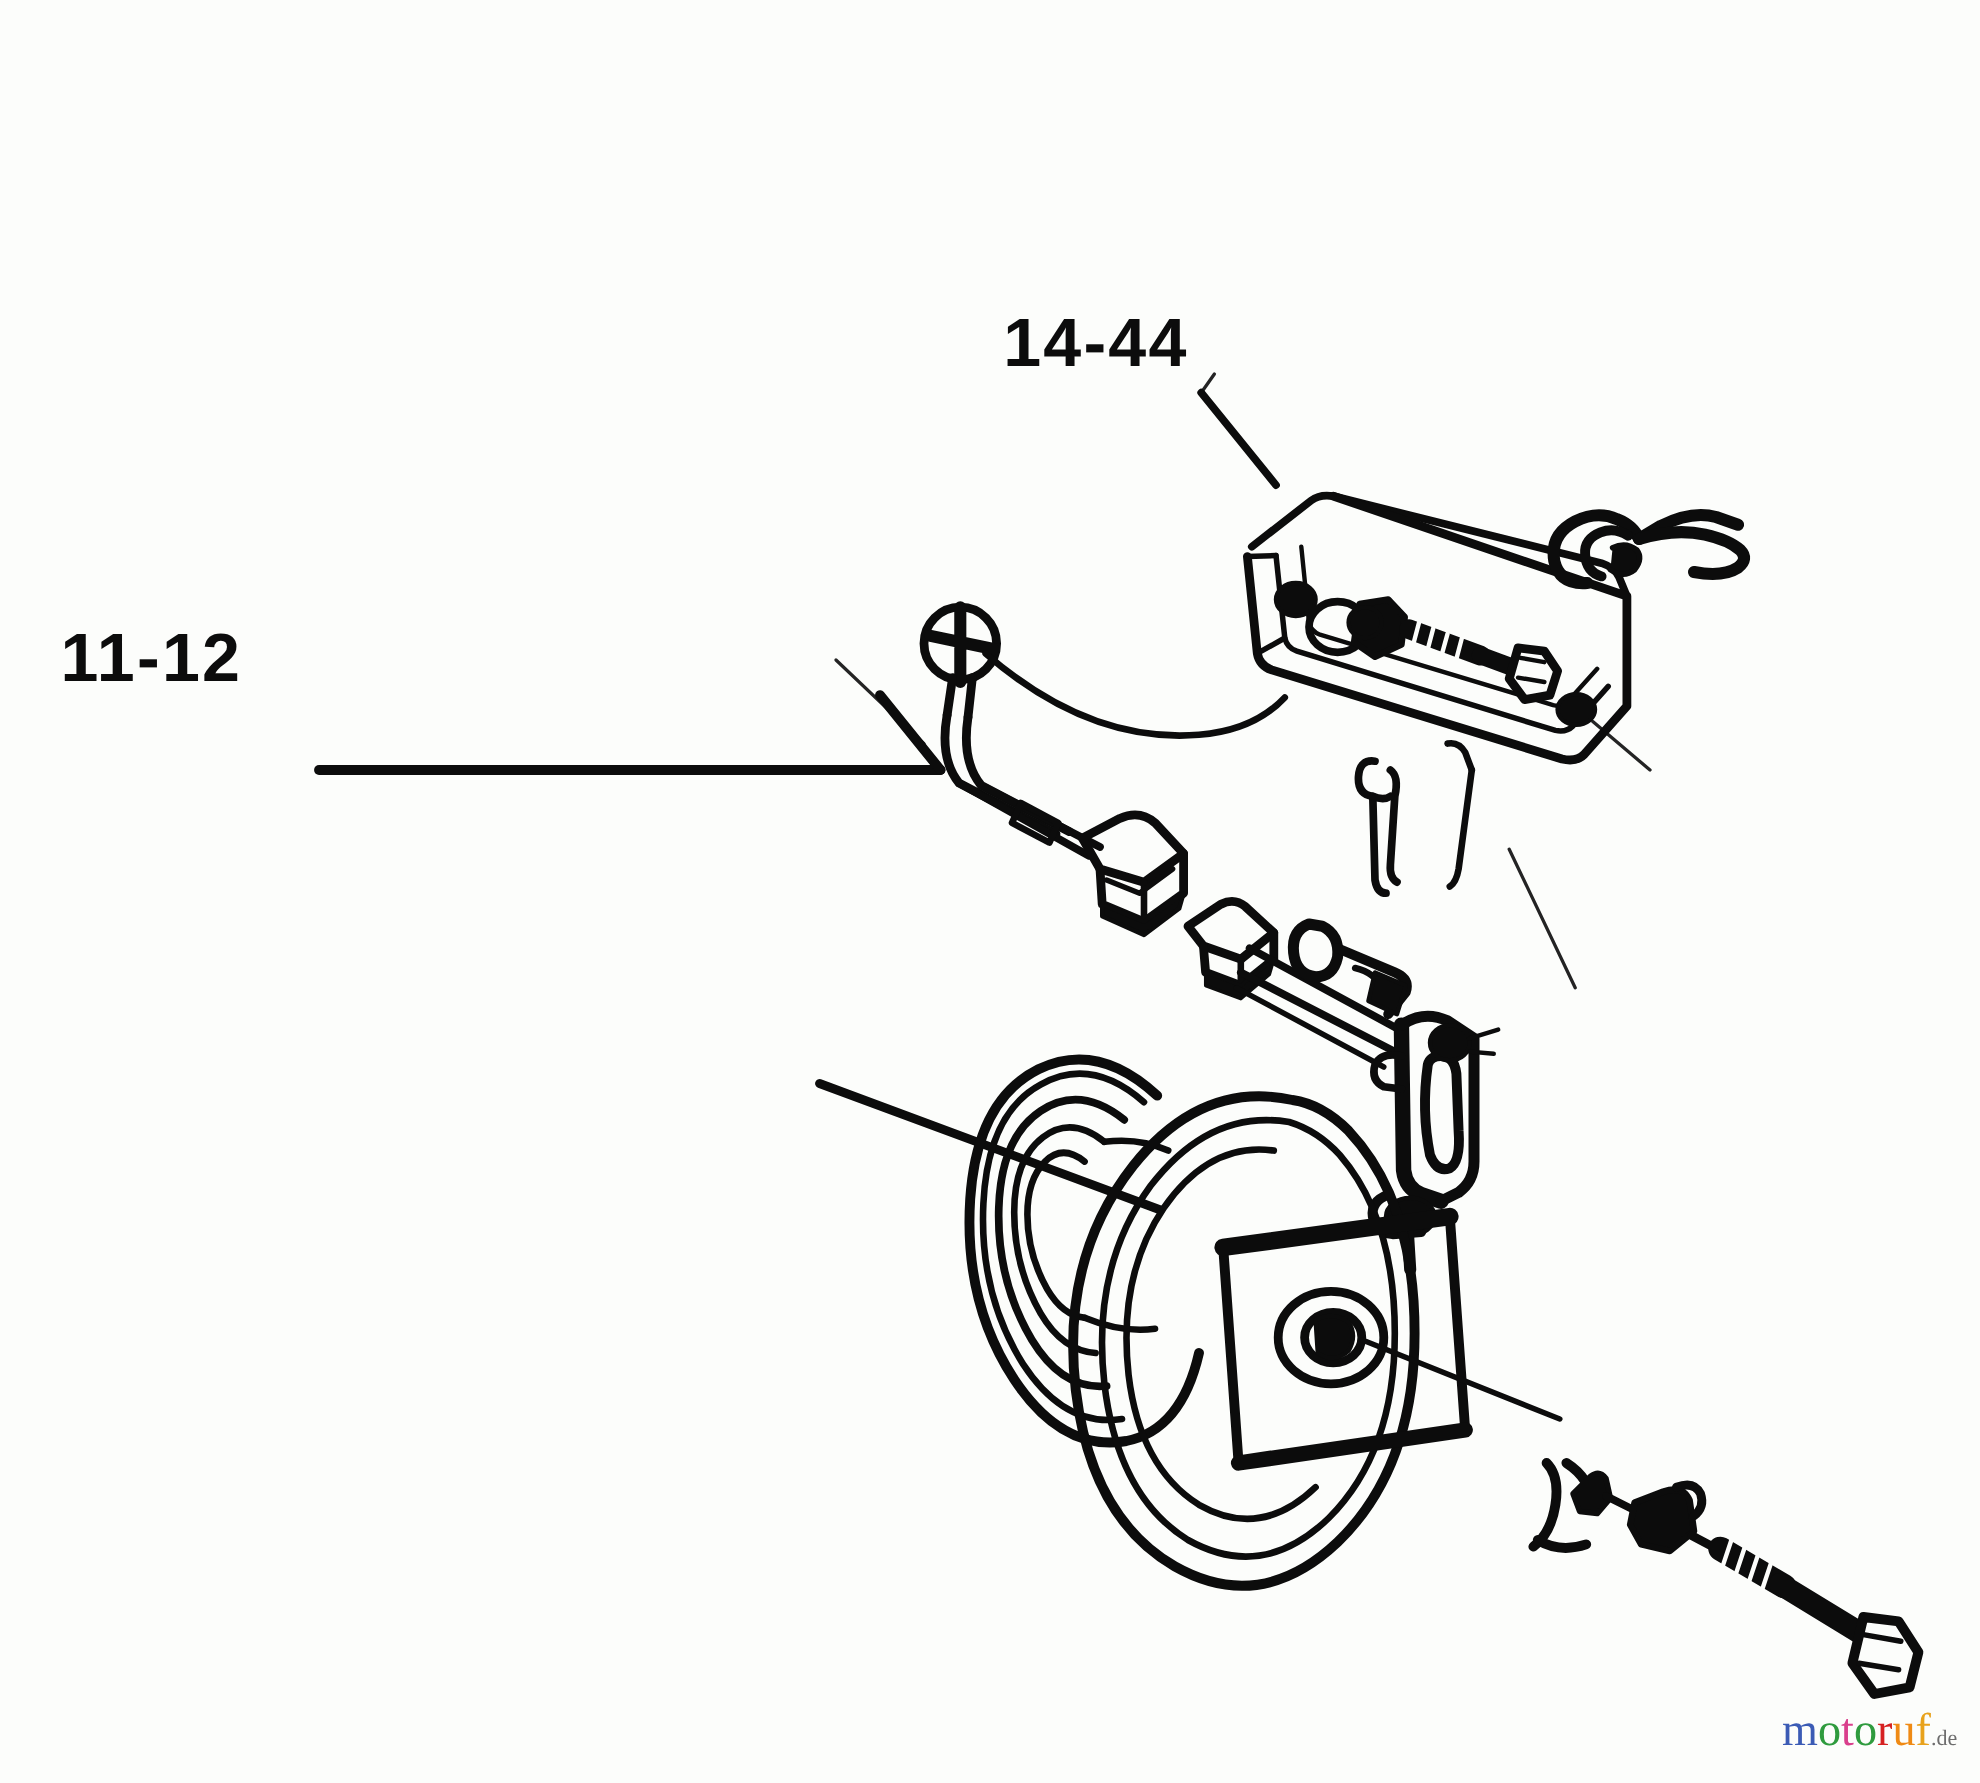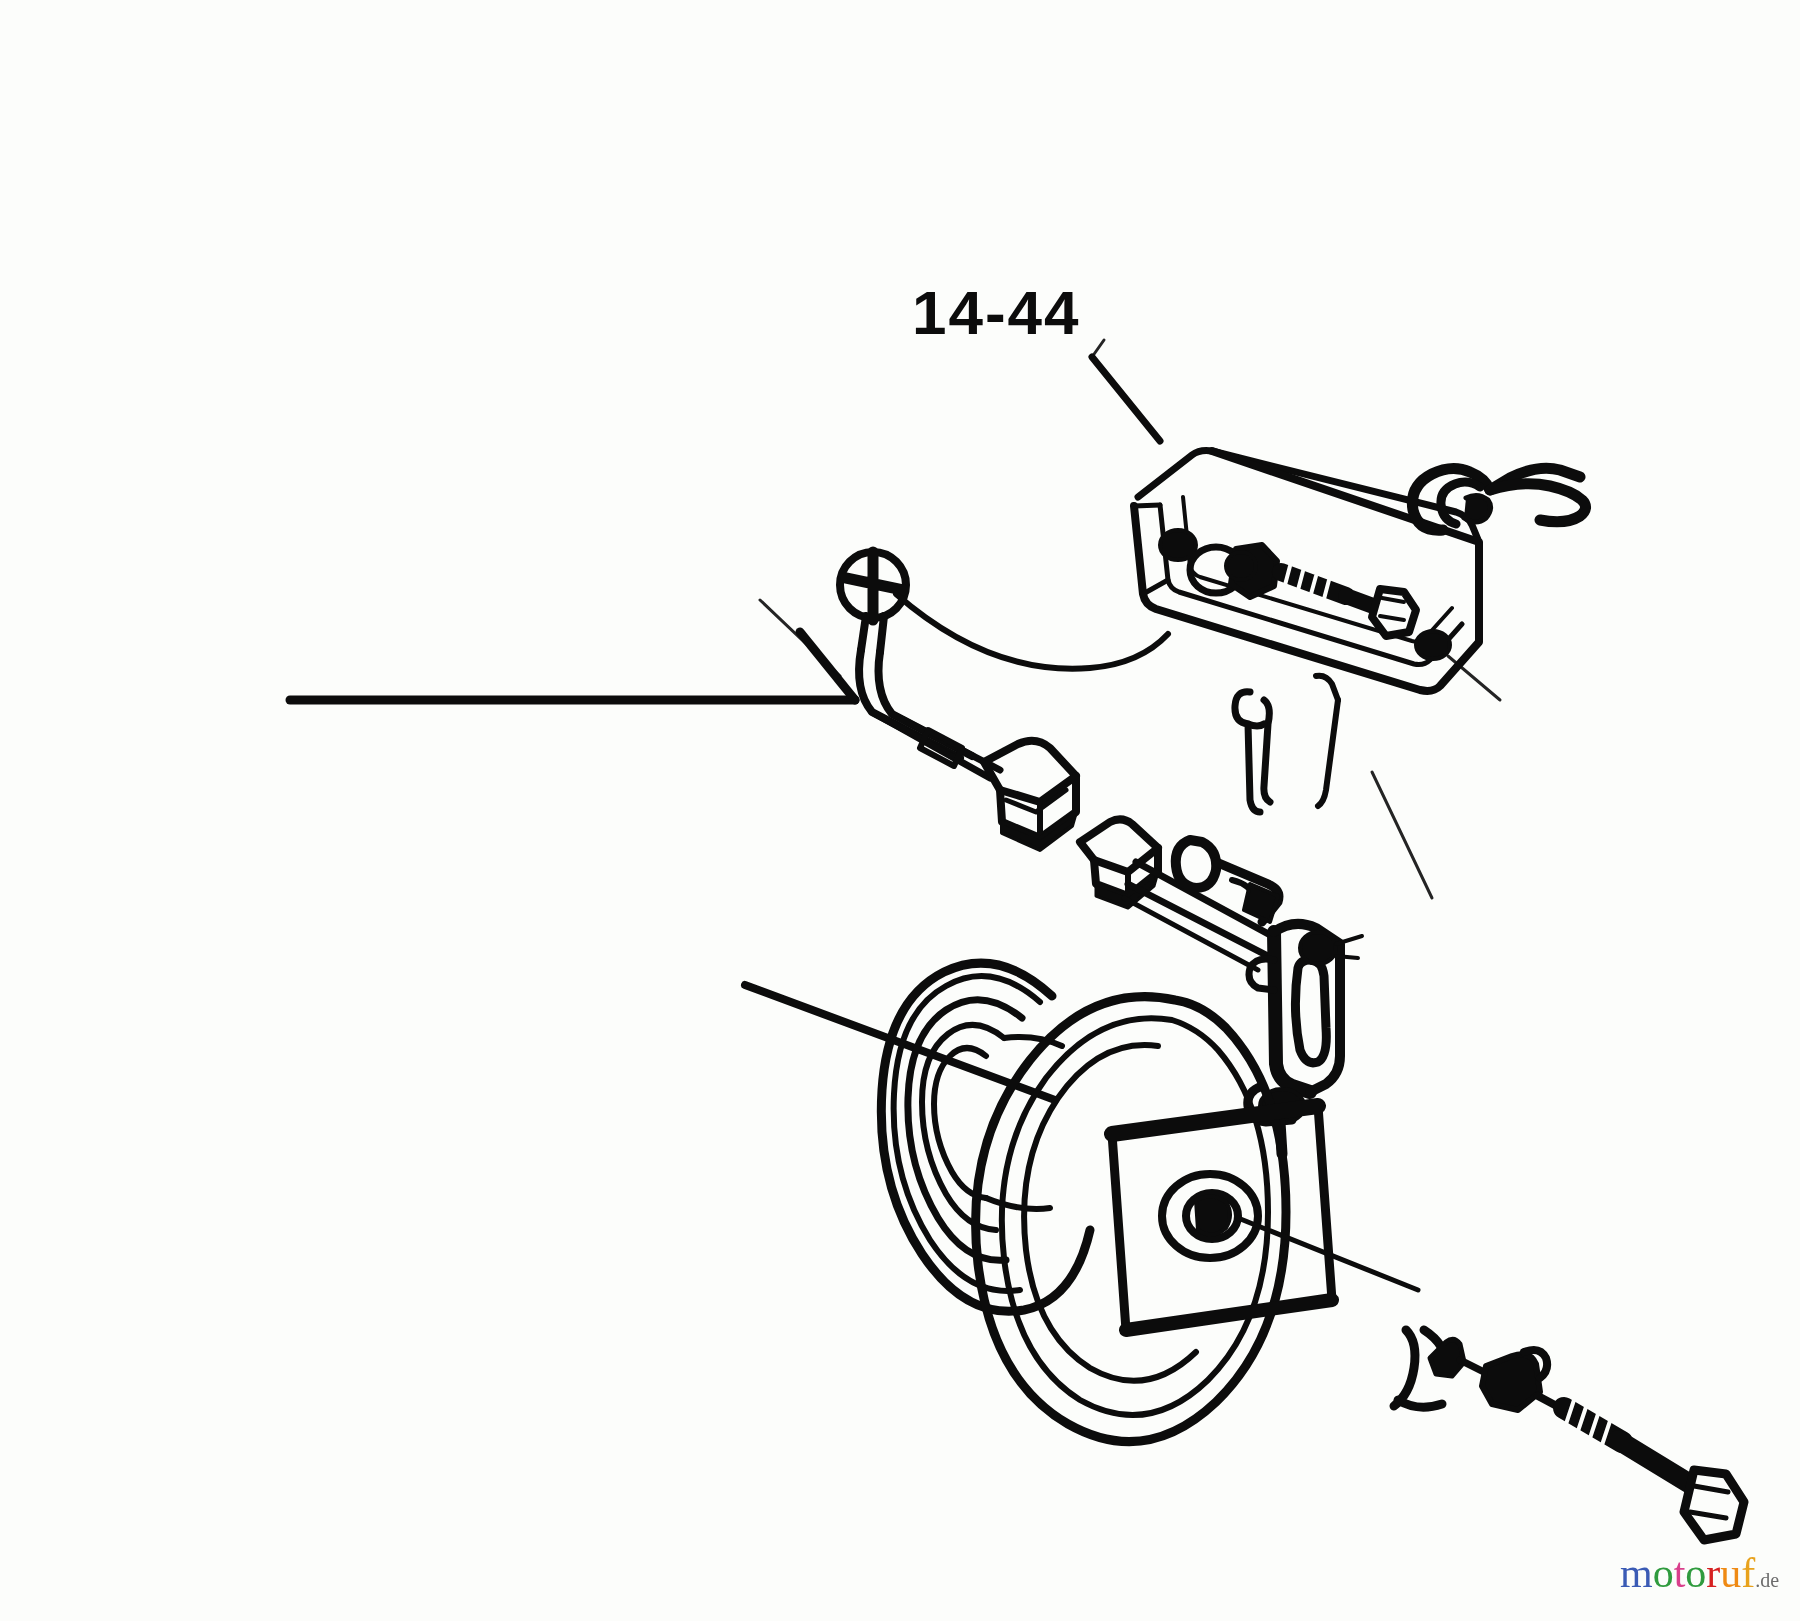--- a/index.html
+++ b/index.html
@@ -267,19 +267,20 @@
         <path d="M1372 772 L1432 898"></path>
         <path d="M1448 656 L1500 700"></path>
         <path d="M1092 357 L1104 340"></path>
       </g>
 
     </g>
   </svg>
 
   <div class="callout" id="callout-14-44">14-44</div>
 
+  <div class="callout" id="callout-11-12">11-12</div>
 
 
   <div id="watermark">
     <span class="wm-l" style="color: rgb(59, 91, 181);">m</span><span class="wm-l" style="color: rgb(47, 155, 62);">o</span><span class="wm-l" style="color: rgb(217, 63, 140);">t</span><span class="wm-l" style="color: rgb(47, 155, 62);">o</span><span class="wm-l" style="color: rgb(214, 33, 33);">r</span><span class="wm-l" style="color: rgb(239, 138, 20);">u</span><span class="wm-l" style="color: rgb(232, 162, 28);">f</span><span class="wm-tld" style="color: rgb(109, 109, 109);">.de</span>
   </div>
 
 </div>
 
 </body></html>

